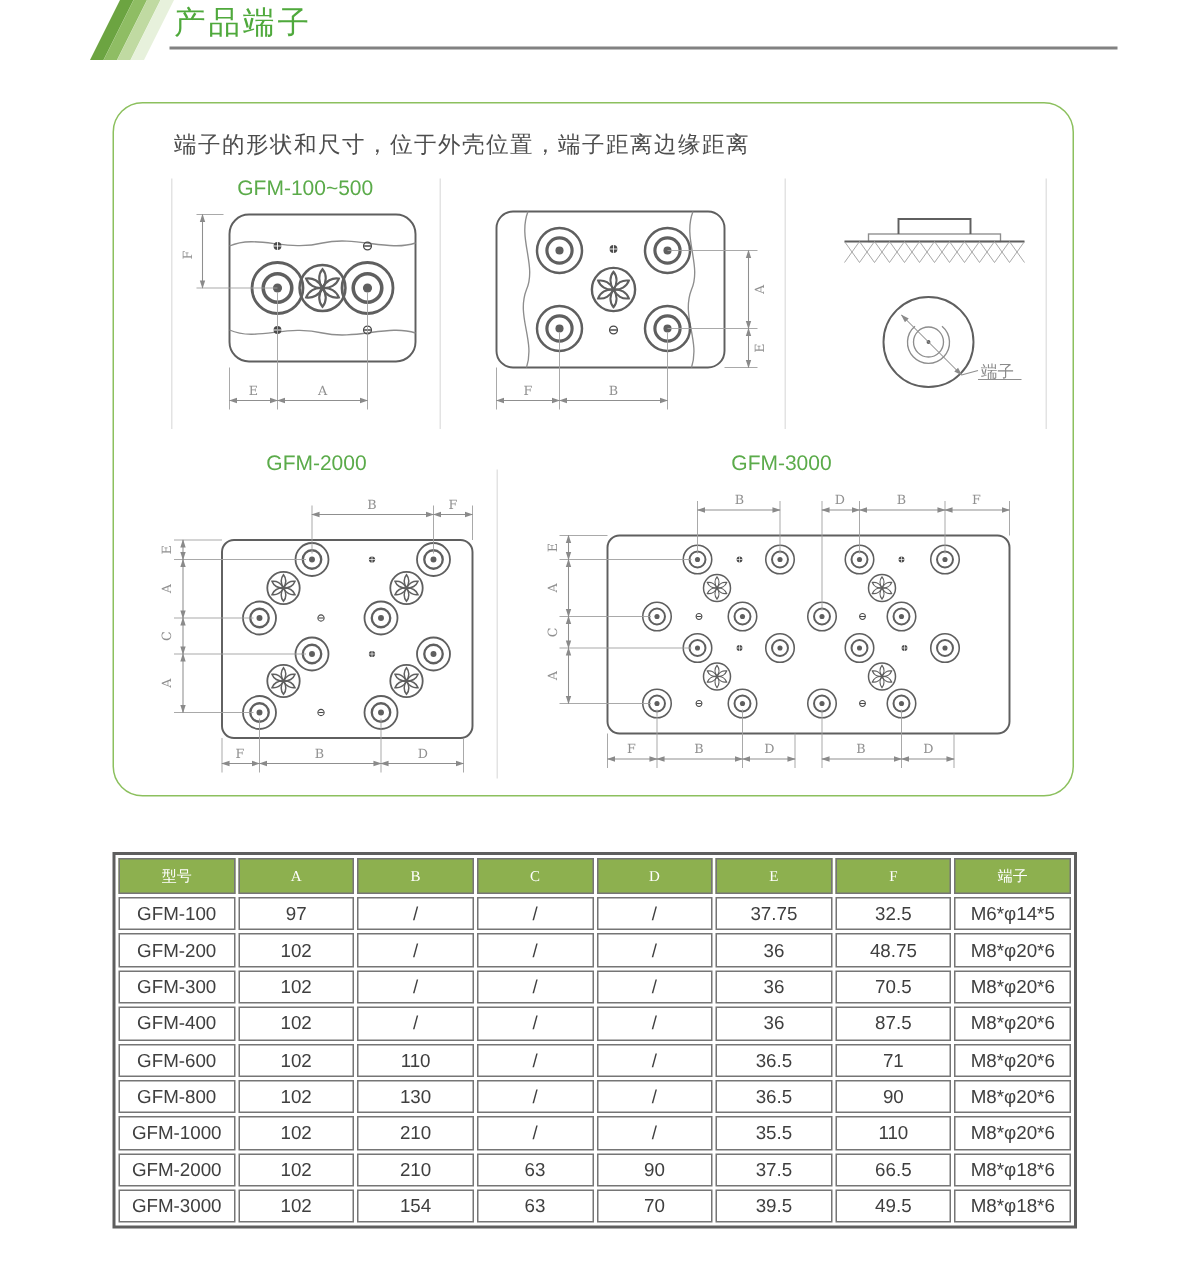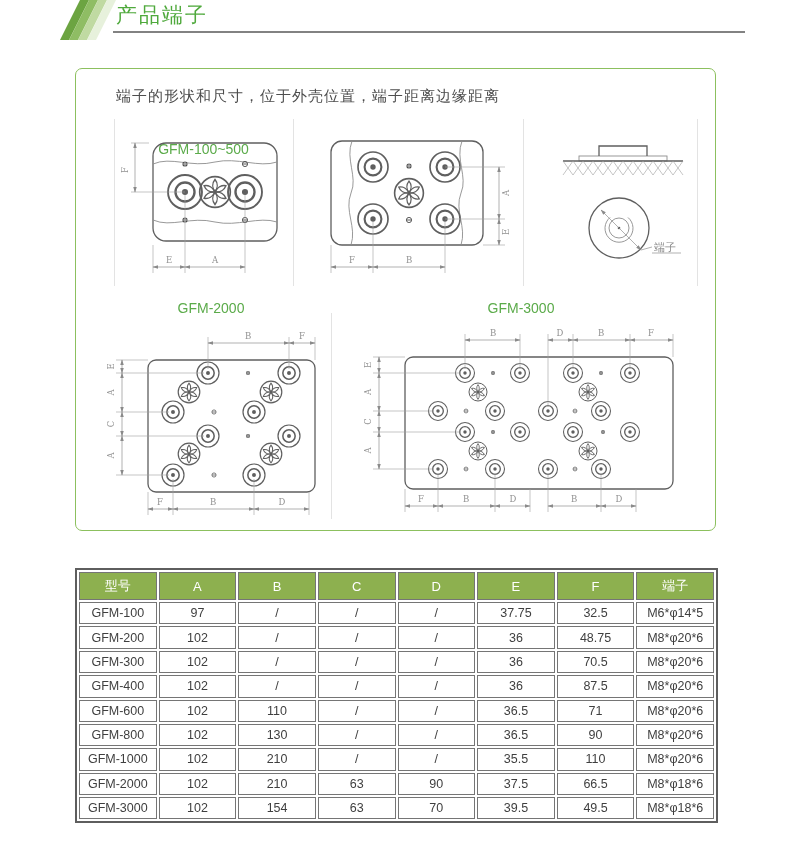--- a/index.html
+++ b/index.html
@@ -19,41 +19,41 @@
   .page{position:relative;width:792px;height:857px;background:#ffffff;overflow:hidden;}
 
   
   .logo{position:absolute;left:60px;top:0;}
   .page-title{position:absolute;left:116px;top:1px;font-size:21px;font-weight:500;
     color:var(--title-green);letter-spacing:2px;text-align:center;}
   .title-rule{position:absolute;left:113px;top:31px;width:632px;height:2px;background:#828282;}
 
   
   .panel{position:absolute;left:75px;top:68px;width:641px;height:463px;
-    border:1px solid var(--panel-border);border-radius:7px;}
+    border:1px solid var(--panel-border);border-radius:20px;}
   .intro{position:absolute;left:40px;top:18px;font-size:15px;color:#4D4D4D;letter-spacing:1px;}
   .diag-label{position:absolute;font-size:14px;color:var(--label-green);text-align:center;}
   .vdiv{position:absolute;width:1px;background:var(--divider);}
   .dwg-box{position:absolute;}
 
   
   .dwg{fill:none;stroke:var(--drawing-stroke);stroke-width:1.3;}
   .thin{fill:none;stroke:#8d8d8d;stroke-width:0.9;}
   .ext{fill:none;stroke:#9F9F9F;stroke-width:0.6;}
   .dim{stroke:var(--dim-gray);stroke-width:0.7;fill:none;}
   .dt{font-family:"DejaVu Serif","Liberation Serif",serif;font-size:8.5px;fill:#909090;}
   .callout-text{font-family:"Liberation Sans",sans-serif;font-size:11px;fill:#8a8a8a;}
 
   
   .spec-table{position:absolute;left:75px;top:568px;width:643px;
     border-collapse:separate;border-spacing:2px;table-layout:fixed;
     background:#fff;border:2px solid var(--table-outer);}
   .spec-table th{background:var(--table-header-bg);color:var(--table-header-text);
-    font-size:13px;font-weight:400;border:1px solid var(--table-border);
-    padding:4px 12px;text-align:center;}
+    font-size:10px;font-weight:400;border:1px solid var(--table-border);
+    padding:4px 12px;text-align:center;font-family:Liberation Serif, serif;}
   .spec-table td{font-size:12.5px;color:#3F3F3F;border:1px solid var(--table-border);
     padding:3.2px 0;text-align:center;background:#fff;}
 </style>
 </head>
 <body>
 
 <svg width="0" height="0" style="position:absolute" aria-hidden="true">
   <defs>
     <g id="term" stroke="#5F5F5F" fill="none">
       <circle r="10" stroke-width="1.1"></circle>
@@ -96,21 +96,21 @@
 
   <div class="panel">
     <div class="intro">端子的形状和尺寸，位于外壳位置，端子距离边缘距离</div>
 
     <div class="vdiv" style="left:38px;top:50px;height:167px;"></div>
     <div class="vdiv" style="left:217px;top:50px;height:167px;"></div>
     <div class="vdiv" style="left:447px;top:50px;height:167px;"></div>
     <div class="vdiv" style="left:621px;top:50px;height:167px;"></div>
     <div class="vdiv" style="left:255px;top:244px;height:206px;"></div>
 
-    <div class="diag-label" style="left:38px;top:48px;width:179px;margin-top:24px;">GFM-100~500</div>
+    <div class="diag-label" style="left:38px;top:48px;width:179px;">GFM-100~500</div>
     <div class="diag-label" style="left:10px;top:231px;width:250px;">GFM-2000</div>
     <div class="diag-label" style="left:260px;top:231px;width:370px;">GFM-3000</div>
 
     <svg class="dwg-box" style="left:43px;top:64px;" width="178" height="152" viewBox="0 0 178 152">
       <rect class="dwg" x="34" y="10" width="124" height="98" rx="13"></rect>
       <path class="thin" d="M34,31 C52,23 72,35 96,29 C118,24 140,35 158,29"></path>
       <path class="thin" d="M34,87 C52,95 72,83 96,89 C118,94 140,83 158,89"></path>
       <use href="#term" transform="translate(66,59) scale(1.7)"></use>
       <use href="#term" transform="translate(126,59) scale(1.7)"></use>
       <use href="#vent" transform="translate(96,59) scale(1.7)"></use>

